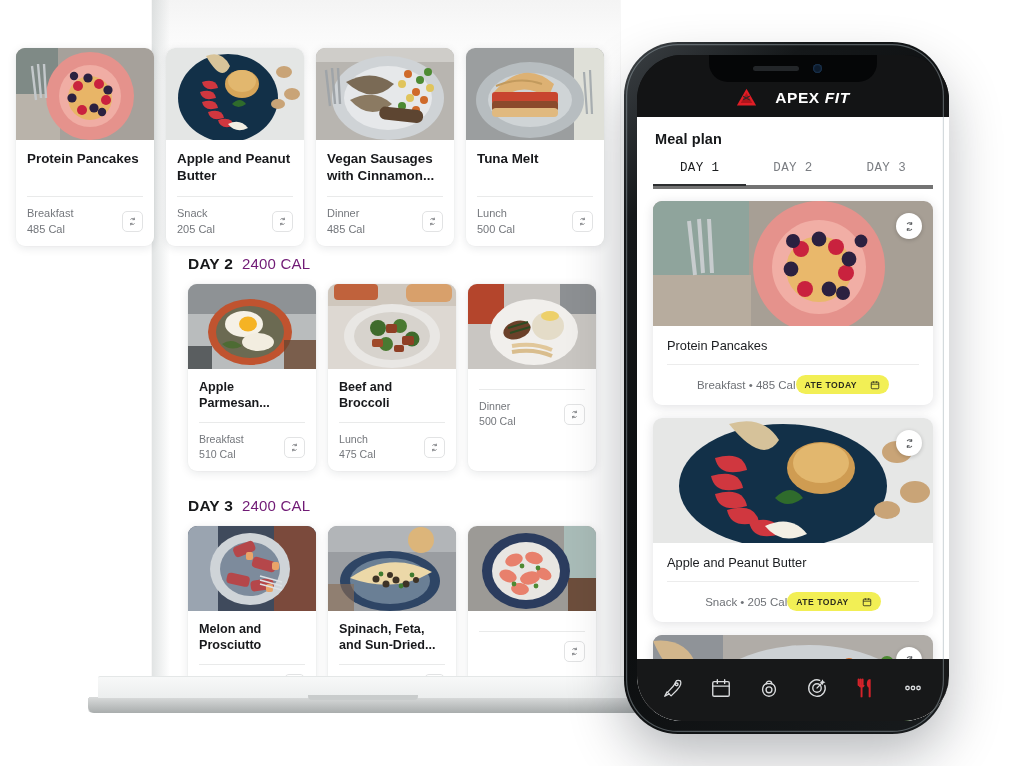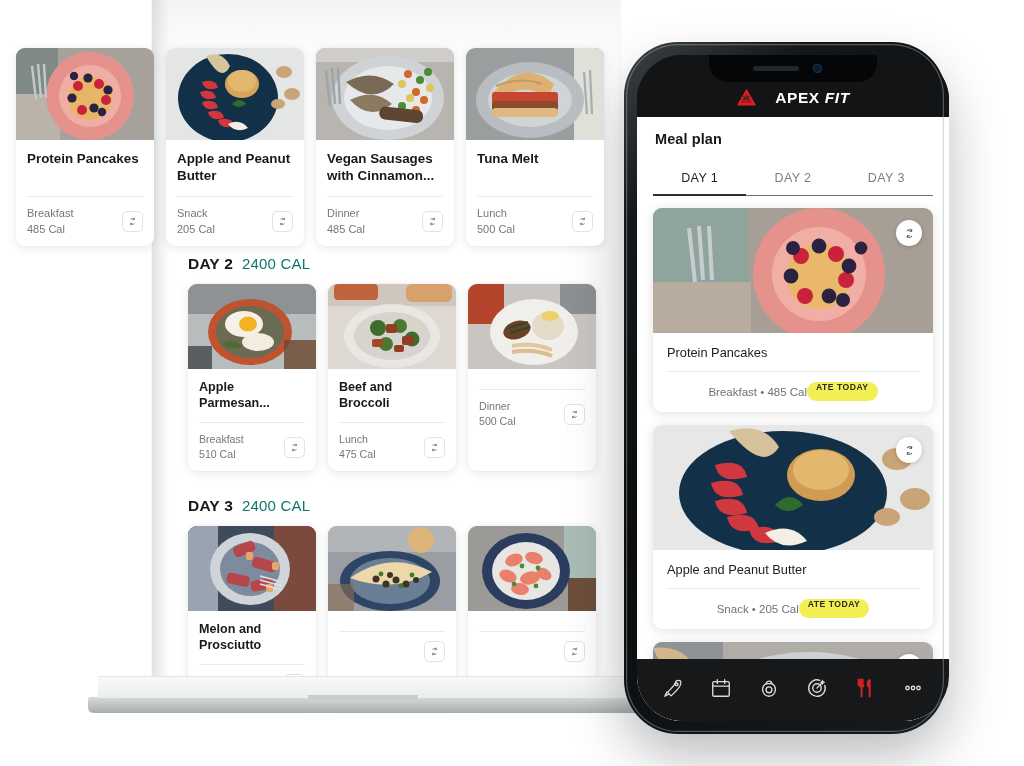--- a/index.html
+++ b/index.html
@@ -46,21 +46,21 @@
     transform: perspective(400px) rotateX(6deg);
   }
   #laptop-base-notch {
     position: absolute; left: 220px; top: 19px; width: 110px; height: 5px;
     background: #c9cccc; border-radius: 0 0 4px 4px;
   }
 
   
   .day-head { padding: 0 0 0 36px; display: flex; align-items: baseline; gap: 9px; }
   .day-label { font-size: 15.5px; font-weight: bold; color: #17181a; letter-spacing: .2px; }
-  .day-cal { font-size: 15px; color: #0f766e; letter-spacing: .2px; }
+  .day-cal { font-size: 15px; color: #701a75; letter-spacing: .2px; }
 
   .card-row { display: flex; gap: 12px; padding: 11px 0 0 36px; }
 
   .meal-card {
     width: 128px; background: #fff; border-radius: 9px;
     box-shadow: 0 2px 10px rgba(20,25,35,0.10), 0 0 0 1px rgba(0,0,0,0.015);
     overflow: hidden; flex: none;
   }
   .meal-thumb { width: 100%; height: 85px; position: relative; overflow: hidden; }
   .meal-body { padding: 10px 11px 9px 11px; }
@@ -130,21 +130,21 @@
   #logo { display: flex; align-items: center; gap: 18px; }
   #logo .mark { width: 21px; height: 21px; }
   #logo .wordmark { font-size: 15.5px; letter-spacing: .6px; color: #fff; font-weight: bold; }
   #logo .wordmark i { font-style: italic; }
 
   #app-body {
     position: absolute; left: 0; top: 62px; width: 312px; height: 604px;
     background: #ffffff; overflow: hidden;
   }
   #app-title { font-size: 14.5px; font-weight: bold; color: #16181a; padding: 14px 0 0 18px; letter-spacing: .1px; }
-  #tabs { display: flex; margin: 24px 16px 0 16px; border-bottom: 1px solid #737373; }
+  #tabs { display: flex; margin: 14px 16px 0 16px; border-bottom: 4px solid #737373; font-family: Liberation Mono, monospace; }
   .tab { flex: 1; text-align: center; font-size: 12.5px; color: #7b7e83; padding-bottom: 9px; letter-spacing: .4px; }
   .tab.active { color: #1b1d1f; border-bottom: 2.5px solid #2c2e30; margin-bottom: -1px; }
 
   #phone-cards { padding: 12px 16px 0 16px; }
   .p-card {
     background: #fff; border-radius: 9px; margin-bottom: 13px; overflow: hidden;
     box-shadow: 0 2px 11px rgba(20,25,35,0.13);
   }
   .p-thumb { width: 100%; height: 125px; position: relative; overflow: hidden; }
   .p-swap {
@@ -153,21 +153,21 @@
     box-shadow: 0 1px 4px rgba(0,0,0,.2);
   }
   .p-swap svg { width: 13px; height: 13px; }
   .p-body { padding: 12px 14px 11px 14px; }
   .p-title { font-size: 12.8px; color: #1b1d20; }
   .p-sep { height: 1px; background: #ececec; margin: 11px 0 10px 0; }
   .p-foot { display: flex; align-items: center; justify-content: center; }
   .p-meta { font-size: 11.5px; color: #6e7176; }
   .badge {
     background: #f2ef55; border-radius: 11px; height: 19px; display: flex; align-items: center;
-    gap: 13px; padding: 0 9px; flex-direction: column;
+    gap: 13px; padding: 0 9px;
   }
   .badge .btxt { font-size: 8.6px; font-weight: bold; color: #2b2c1e; letter-spacing: .5px; }
   .badge svg { width: 10px; height: 10px; }
 
   #tabbar {
     position: absolute; left: 0; bottom: 0; width: 312px; height: 62px;
     background: #171819; display: flex; align-items: center; justify-content: space-around;
     padding: 0 12px 4px 12px; border-radius: 0 0 42px 42px;
   }
   #tabbar .nav-item { width: 34px; height: 30px; display:flex; align-items:center; justify-content:center; }
@@ -376,20 +376,21 @@
                 </g>
                 <g fill="#3f7b2f">
                   <circle cx="53" cy="48" r="2.4"></circle>
                     <circle cx="73" cy="60" r="2.4"></circle>
                     <circle cx="84" cy="49" r="2.4"></circle>
                 </g>
                 <rect x="0" y="58" width="26" height="27" fill="#8a6a52" opacity=".6"></rect>
               </svg>
             </div>
             <div class="meal-body">
+              <div class="meal-title">Spinach, Feta, and Sun-Dried...</div>
               <div class="meal-sep"></div>
               <div class="meal-foot">
                 <div class="meal-meta">
                   <div></div>
                   <div></div>
                 </div>
                 <div class="swap-btn">
                   <svg viewBox="0 0 24 24" fill="none" stroke="#6d7073" stroke-width="1.8" stroke-linecap="round" stroke-linejoin="round">
                     <path d="M8 7a5 5 0 0 1 8 0"></path>
                       <path d="M16 17a5 5 0 0 1-8 0"></path>

